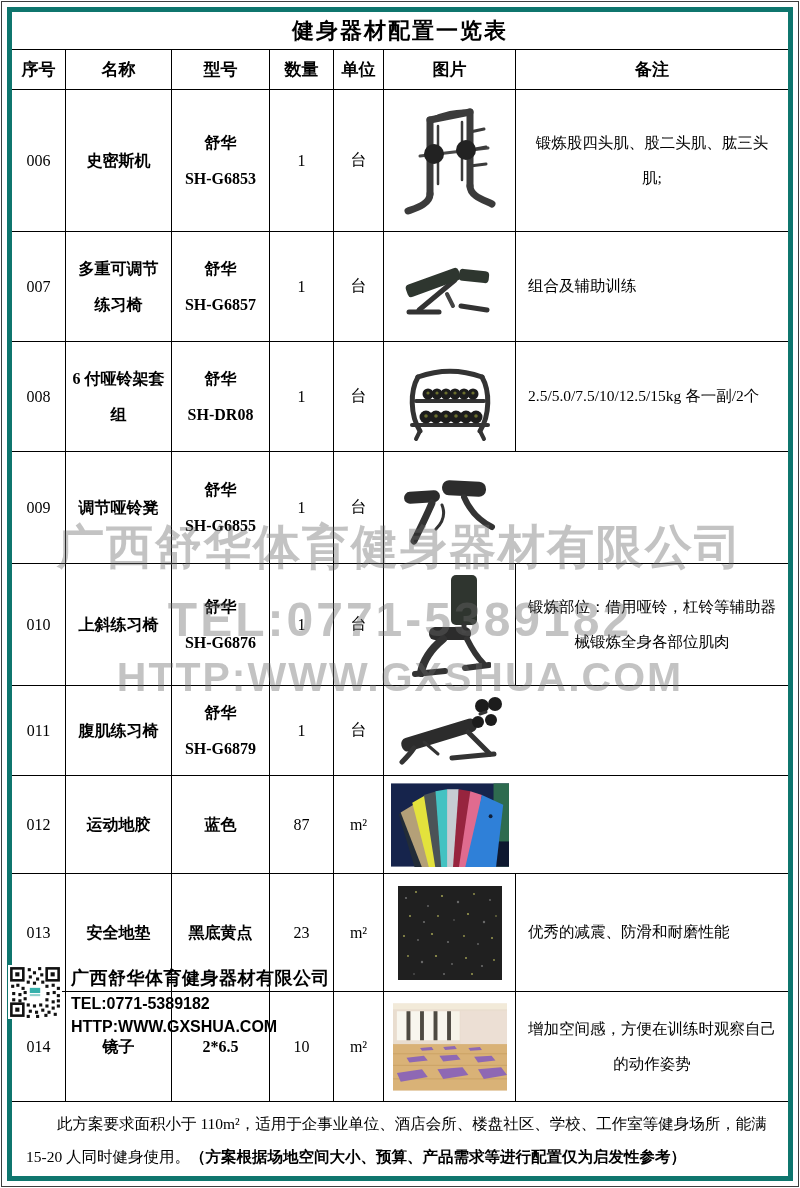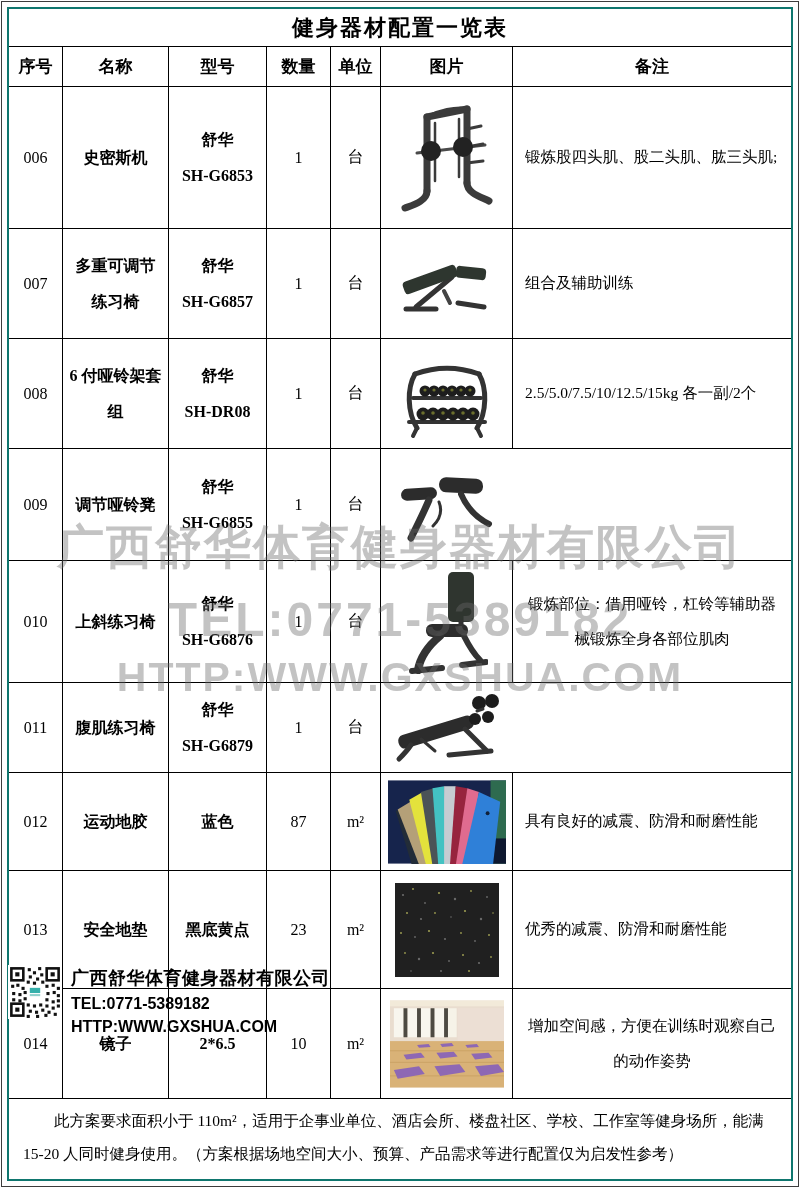--- a/index.html
+++ b/index.html
@@ -5,21 +5,21 @@
   * { box-sizing: border-box; }
   html,body { margin:0; padding:0; }
   body {
     width:800px; height:1188px; position:relative; background:#fff;
     font-family:"Liberation Serif", serif; color:#000; overflow:hidden;
   }
   .outer-line { position:absolute; left:1px; top:1px; right:1px; bottom:1px;
     border:1px solid #3c3c3c; pointer-events:none; z-index:3; }
 
   .sheet { position:absolute; left:7px; top:7px; right:7px; bottom:7px;
-    border:2px solid #0f766e; display:flex; flex-direction:column; z-index:2; background:transparent; }
+    border:5px solid #0f766e; display:flex; flex-direction:column; z-index:2; background:transparent; }
 
   .row { display:flex; border-bottom:1px solid #000; flex-shrink:0; }
   .cell { border-right:1px solid #000; display:flex; align-items:center;
     justify-content:center; text-align:center; font-size:16px; overflow:hidden; }
   .cell:last-child { border-right:none; }
 
   .c0{width:54px}.c1{width:106px}.c2{width:98px}.c3{width:64px}.c4{width:50px}.c5{width:132px}.c6{flex:1}
 
   .title-row { height:38px; align-items:center; justify-content:center; display:flex;
     font-weight:bold; font-size:22px; letter-spacing:2px;
@@ -30,21 +30,21 @@
   .h006{height:142px}.h007{height:110px}.h008{height:110px}.h009{height:112px}
   .h010{height:122px}.h011{height:90px}.h012{height:98px}.h013{height:118px}.h014{height:110px}
 
   .pre { white-space:pre-line; line-height:2.2;font-weight:bold; }
   .remark { justify-content:flex-start; text-align:center; padding:0 12px;
     font-size:15.5px; line-height:2.2; }
 
   .footer-row { flex:1; border-bottom:none; display:block; padding:5px 14px 0 14px;
     font-size:15.5px; line-height:2.15; }
   .footer-row p { margin:0; text-indent:2em; }
-  .footer-bold { font-weight:normal; font-family:"Liberation Sans", sans-serif; }
+  .footer-bold { font-weight:bold; font-family:"Liberation Sans", sans-serif; }
 
   .wm { position:absolute; left:0; right:0; text-align:center;
     font-family:"Liberation Sans", sans-serif; font-weight:bold;
     color:rgba(105,105,105,0.40); pointer-events:none; z-index:5; white-space:nowrap; }
   .wm1 { top:516px; font-size:47px; letter-spacing:2px; }
   .wm2 { top:592px; font-size:48px; letter-spacing:3px; }
   .wm3 { top:654px; font-size:41px; letter-spacing:2px; }
 
   .contact { position:absolute; left:8px; top:964px; display:flex; gap:9px;
     z-index:6; align-items:flex-start; }
@@ -262,21 +262,20 @@
         <polygon points="36,12 22,20 40,90 54,89" fill="#e3e23c"></polygon>
         <polygon points="47,8 34,12 46,88 58,88" fill="#4b5357"></polygon>
         <polygon points="58,6 46,8 52,88 64,88" fill="#43c2c2"></polygon>
         <polygon points="70,6 58,6 58,88 70,88" fill="#c6ccd2"></polygon>
         <polygon points="82,8 70,6 64,88 76,88" fill="#97243e"></polygon>
         <polygon points="94,12 82,8 70,88 82,88" fill="#e06b8f"></polygon>
         <polygon points="116,22 94,12 76,90 108,92" fill="#2f80d8"></polygon>
         <circle cx="103" cy="34" r="2" fill="#10203a"></circle>
       </svg>
     </div>
-    <div class="cell c6 remark">具有良好的减震、防滑和耐磨性能</div>
   </div>
 
   <div class="row h013">
     <div class="cell c0">013</div>
     <div class="cell c1 pre">安全地垫</div>
     <div class="cell c2 pre">黑底黄点</div>
     <div class="cell c3">23</div>
     <div class="cell c4">m²</div>
     <div class="cell c5 img-wrap">
       <svg viewBox="0 0 104 94" width="104" height="94">

